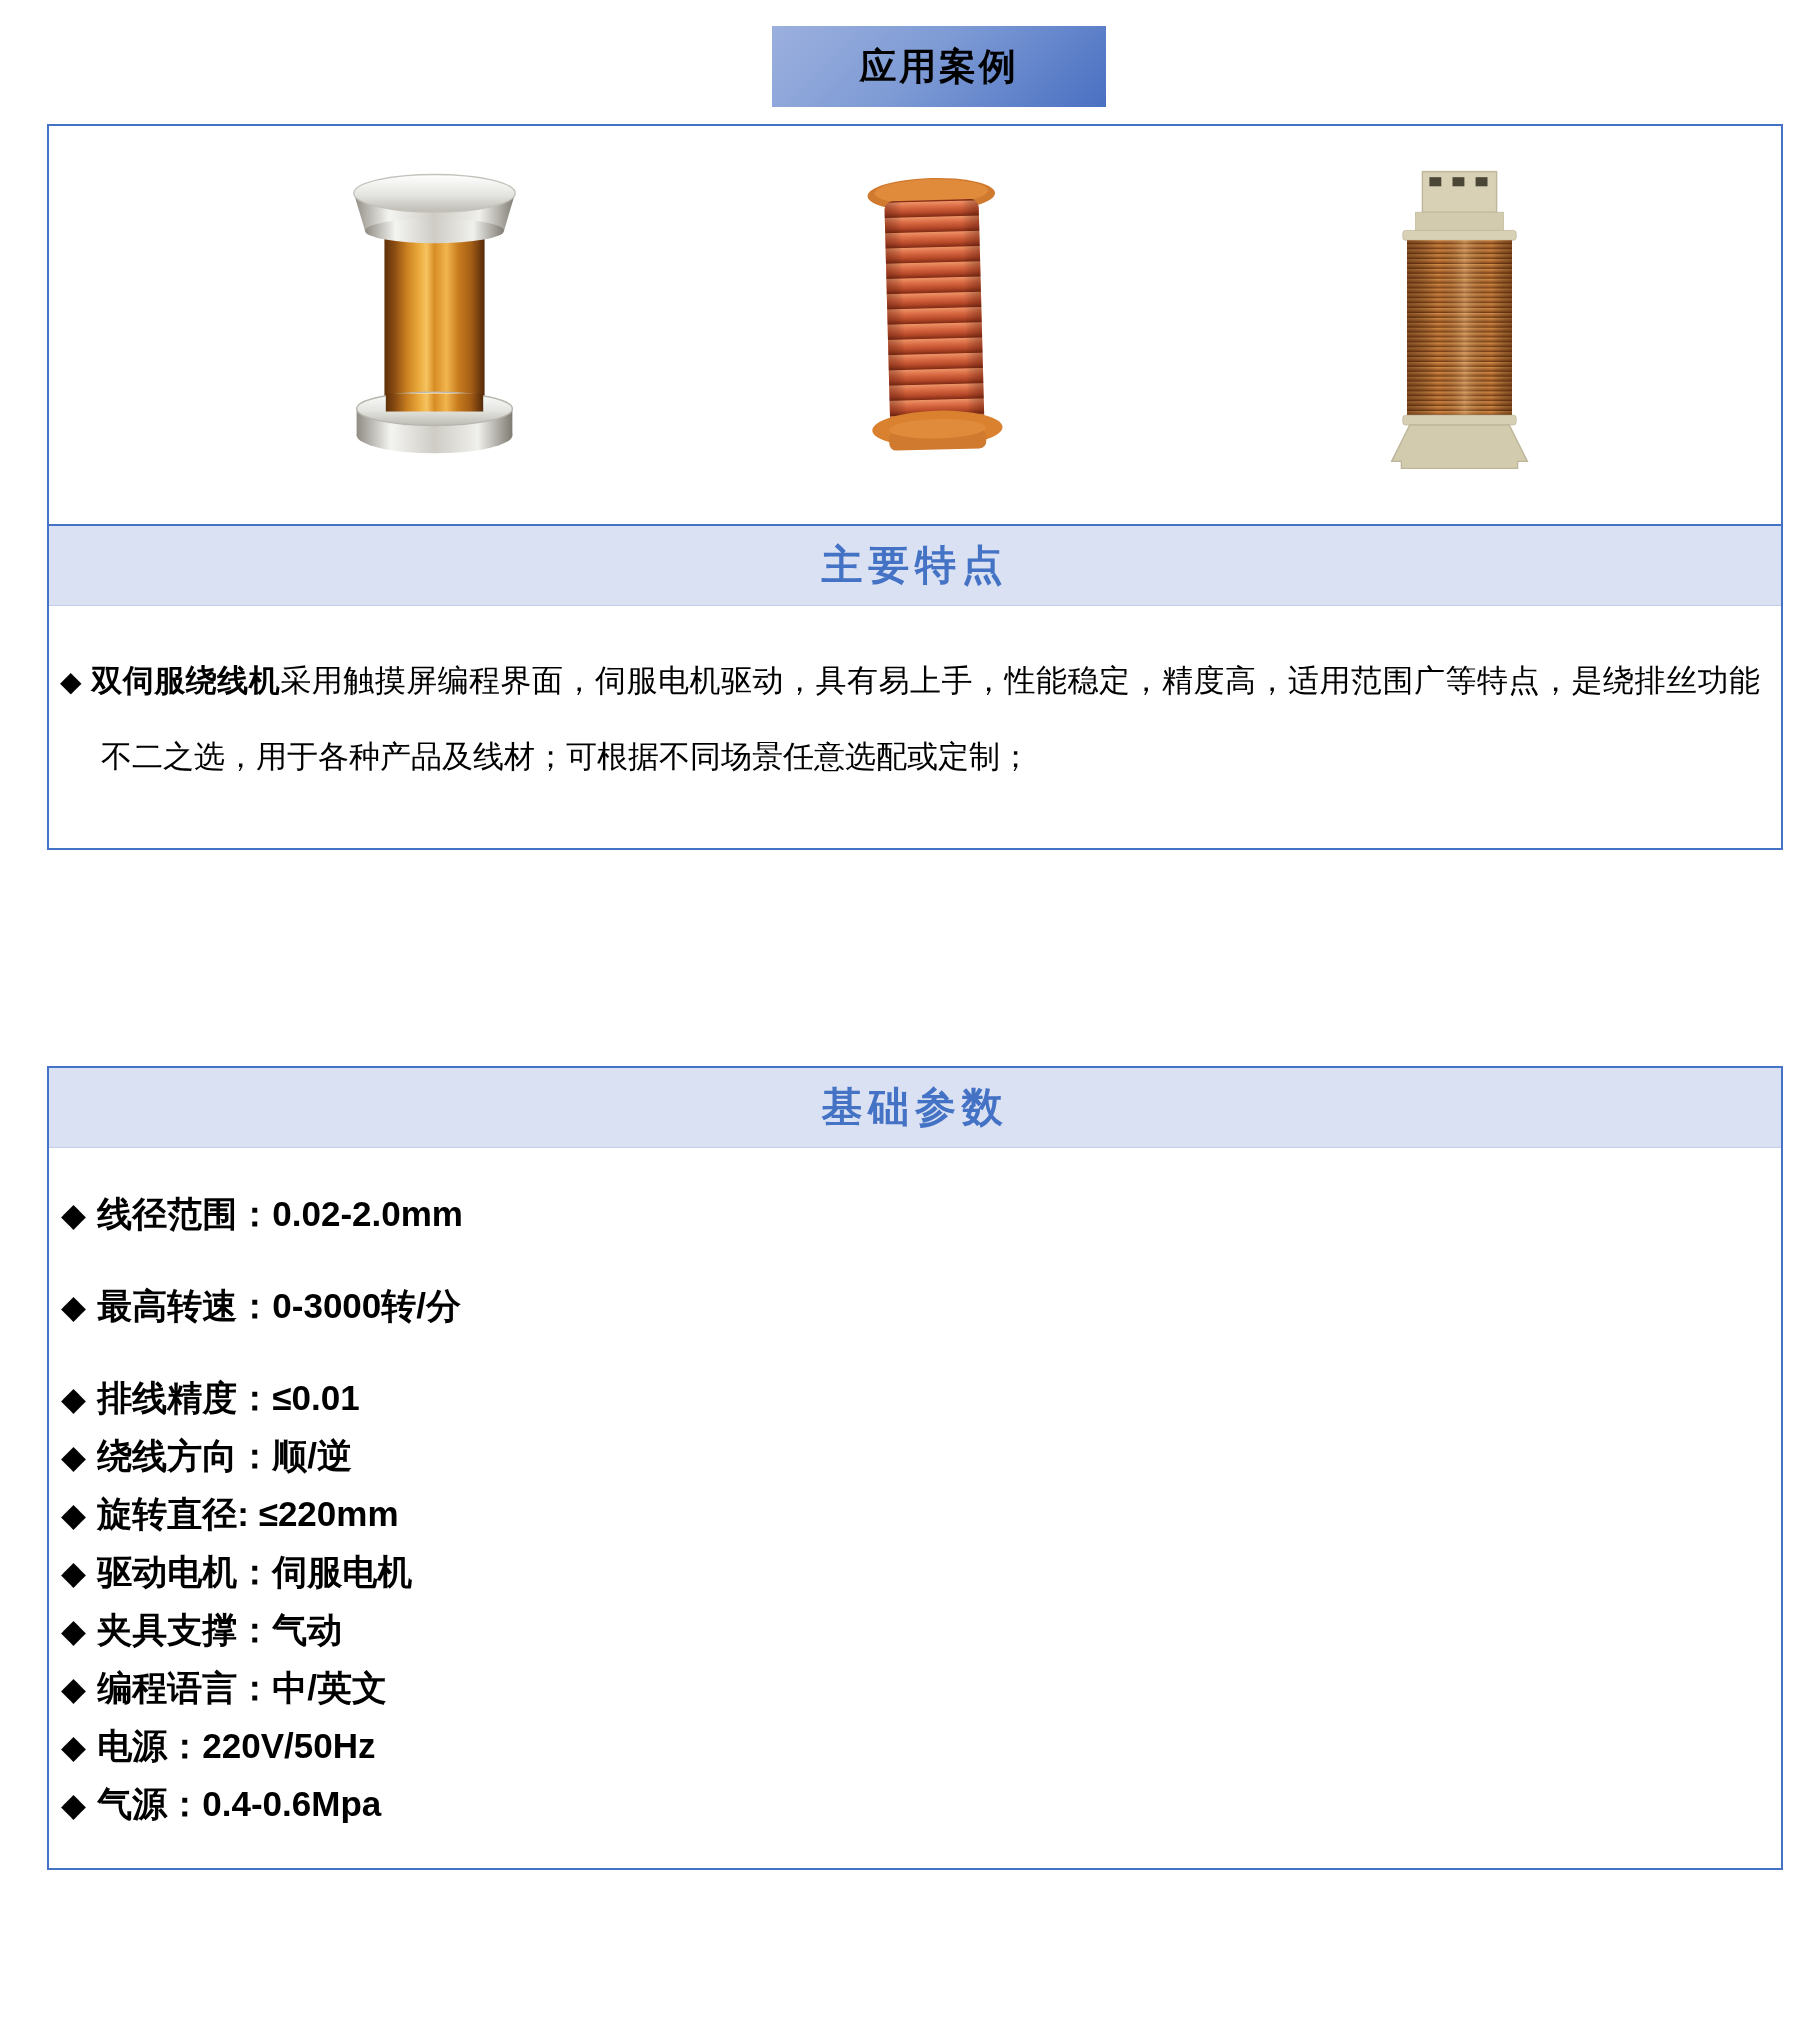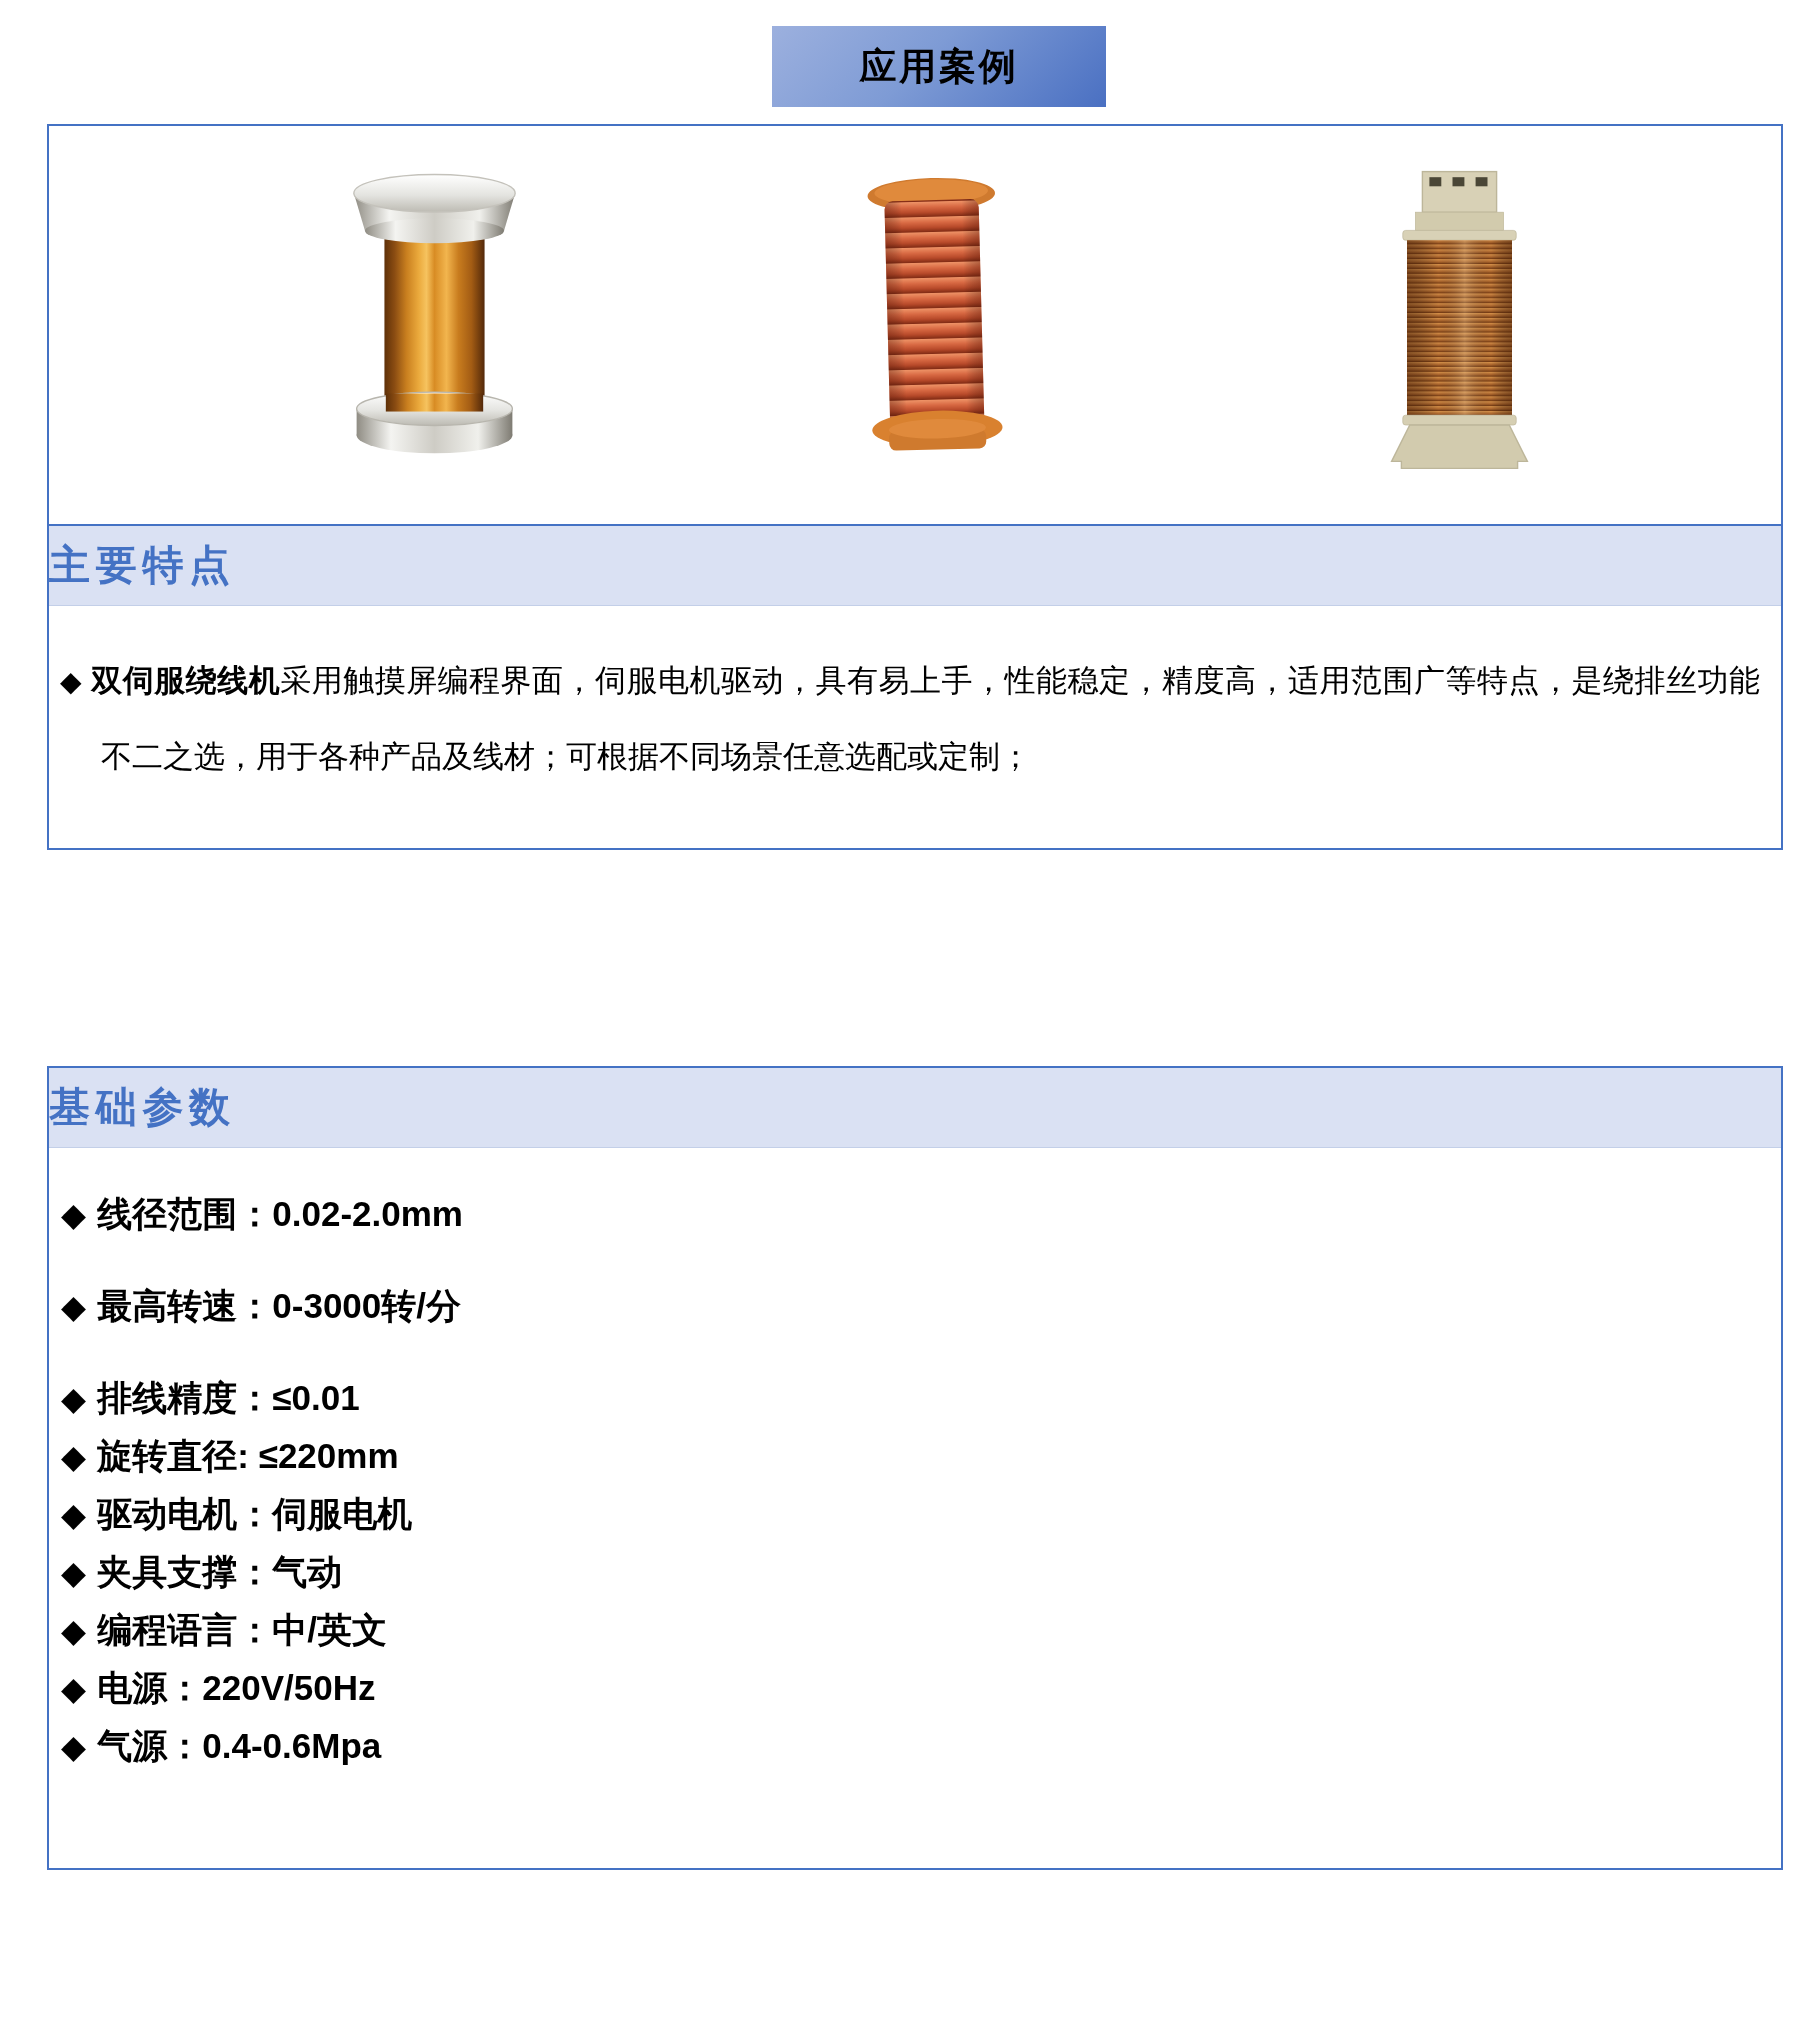--- a/index.html
+++ b/index.html
@@ -24,21 +24,21 @@
   #panel-params{top:1066px;height:804px;}
   
   .gallery{position:relative;height:398px;}
   .photo{position:absolute;}
   #photo-1{left:302px;top:38px;}
   #photo-2{left:816px;top:45px;transform:rotate(-1.5deg);}
   #photo-3{left:1330px;top:40px;}
   
   .band{
     background:#dae1f3;border-bottom:1.4px solid #c3cfe8;
-    height:79px;line-height:79px;text-align:left;
+    height:79px;line-height:79px;text-align:center;
     font-size:41px;font-weight:bold;color:#4472c4;letter-spacing:5.7px;
   }
   .band.top-rule{border-top:2.8px solid #4472c4;}
   
   .features-text{padding:37px 21px 0 0;}
   .features-text p{
     margin:0;font-size:31px;line-height:75px;text-align:justify;
     padding-left:52px;text-indent:-41px;
   }
   .features-text .lead{font-weight:bold;}
@@ -183,20 +183,21 @@
 <div class="panel" id="panel-params">
 
   <div class="band">
     <span>基础参数</span>
   </div>
 
   <ul class="params-list">
     <li class="gap-lg"><span class="bullet">◆</span><span>线径范围</span><span>：</span><span>0.02-2.0mm</span></li>
     <li class="gap-lg"><span class="bullet">◆</span><span>最高转速</span><span>：</span><span>0-3000转/分</span></li>
     <li><span class="bullet">◆</span><span>排线精度</span><span>：</span><span>≤0.01</span></li>
+    <li><span class="bullet">◆</span><span>绕线方向</span><span>：</span><span>顺/逆</span></li>
     <li><span class="bullet">◆</span><span>旋转直径</span><span>: </span><span>≤220mm</span></li>
     <li><span class="bullet">◆</span><span>驱动电机</span><span>：</span><span>伺服电机</span></li>
     <li><span class="bullet">◆</span><span>夹具支撑</span><span>：</span><span>气动</span></li>
     <li><span class="bullet">◆</span><span>编程语言</span><span>：</span><span>中/英文</span></li>
     <li><span class="bullet">◆</span><span>电源</span><span>：</span><span>220V/50Hz</span></li>
     <li><span class="bullet">◆</span><span>气源</span><span>：</span><span>0.4-0.6Mpa</span></li>
   </ul>
 </div>
 
 

